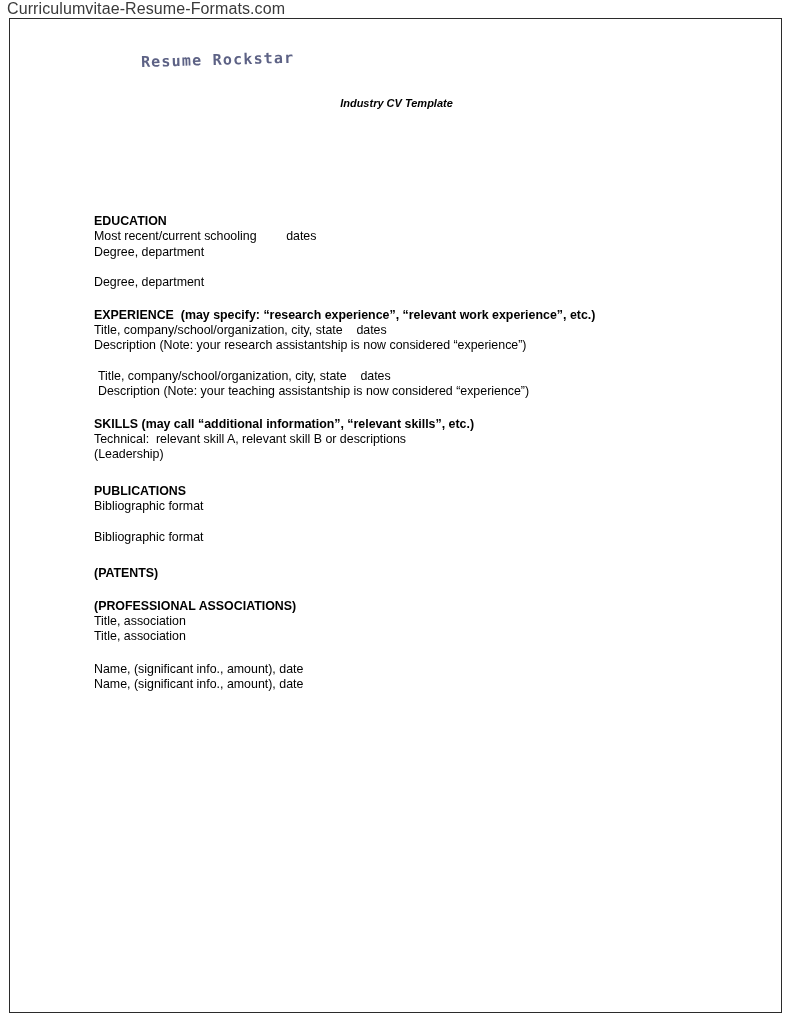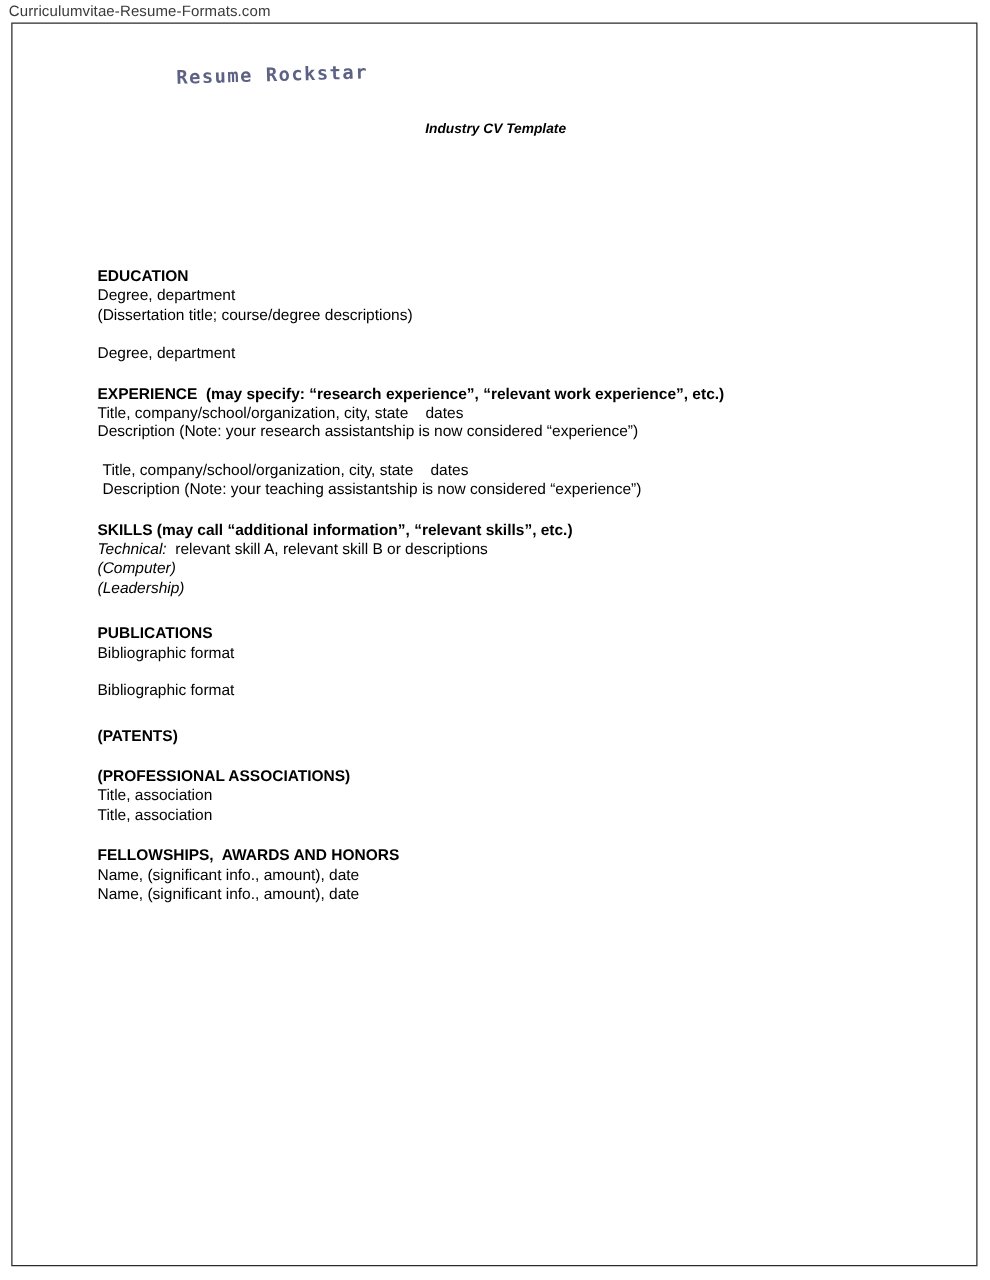--- a/index.html
+++ b/index.html
@@ -14,21 +14,21 @@
     font-family: "Liberation Sans", sans-serif;
     color: #000000;
     overflow: hidden;
   }
 
   
   .watermark {
     position: absolute;
     left: 7px;
     top: 3px;
-    font-size: 12px;
+    font-size: 16px;
     line-height: 12px;
     color: #3a3a3a;
     letter-spacing: 0.1px;
     white-space: nowrap;
   }
 
   
   .page-frame {
     position: absolute;
     left: 9px;
@@ -81,38 +81,38 @@
     left: 0;
     width: 773px;
     text-align: center;
     font-size: 13px;
     font-weight: bold;
     line-height: 17.5px;
   }
 
   .sections {
     position: absolute;
-    left: 68px;
+    left: 84px;
     top: 195px;
     width: 600px;
     font-size: 12.4px;
     line-height: 15.4px;
   }
 
   .sec { margin: 0; }
 
   .sec-heading {
     font-weight: bold;
     white-space: pre;
   }
 
   .line { white-space: pre; }
   .line.indent { padding-left: 4px; }
 
-  .ital { font-style: italic; }
+  .ital { }
 
   .gap-sm { height: 15px; }
   .gap-md { height: 17px; }
   .gap-lg { height: 21px; }
 </style>
 </head>
 <body>
 
 <div class="watermark">Curriculumvitae-Resume-Formats.com</div>
 
@@ -122,43 +122,42 @@
 
   <div class="doc">
 
     <div class="doc-title">Industry CV Template</div>
 
 
     <div class="sections">
 
       <div class="sec">
         <div class="sec-heading">EDUCATION</div>
+        <div class="line">Most recent/current schooling      dates</div>
         <div class="line">Degree, department</div>
-        <div class="line">(Dissertation title; course/degree descriptions)</div>
         <div class="gap-sm"></div>
         <div class="line">Degree, department</div>
       </div>
 
       <div class="gap-md"></div>
 
       <div class="sec">
         <div class="sec-heading">EXPERIENCE  (may specify: “research experience”, “relevant work experience”, etc.)</div>
         <div class="line">Title, company/school/organization, city, state    dates</div>
         <div class="line">Description (Note: your research assistantship is now considered “experience”)</div>
         <div class="gap-sm"></div>
         <div class="line indent">Title, company/school/organization, city, state    dates</div>
         <div class="line indent">Description (Note: your teaching assistantship is now considered “experience”)</div>
       </div>
 
       <div class="gap-md"></div>
 
       <div class="sec">
         <div class="sec-heading">SKILLS (may call “additional information”, “relevant skills”, etc.)</div>
         <div class="line"><span class="ital">Technical:</span><span>  relevant skill A, relevant skill B or descriptions</span></div>
-        <div class="line ital">(Computer)</div>
         <div class="line ital">(Leadership)</div>
       </div>
 
       <div class="gap-lg"></div>
 
       <div class="sec">
         <div class="sec-heading">PUBLICATIONS</div>
         <div class="line">Bibliographic format</div>
         <div class="gap-sm"></div>
         <div class="line">Bibliographic format</div>
@@ -174,20 +173,19 @@
 
       <div class="sec">
         <div class="sec-heading">(PROFESSIONAL ASSOCIATIONS)</div>
         <div class="line">Title, association</div>
         <div class="line">Title, association</div>
       </div>
 
       <div class="gap-md"></div>
 
       <div class="sec">
-        <div class="sec-heading">FELLOWSHIPS,  AWARDS AND HONORS</div>
         <div class="line">Name, (significant info., amount), date</div>
         <div class="line">Name, (significant info., amount), date</div>
       </div>
 
     </div>
   </div>
 </div>
 
 </body></html>

